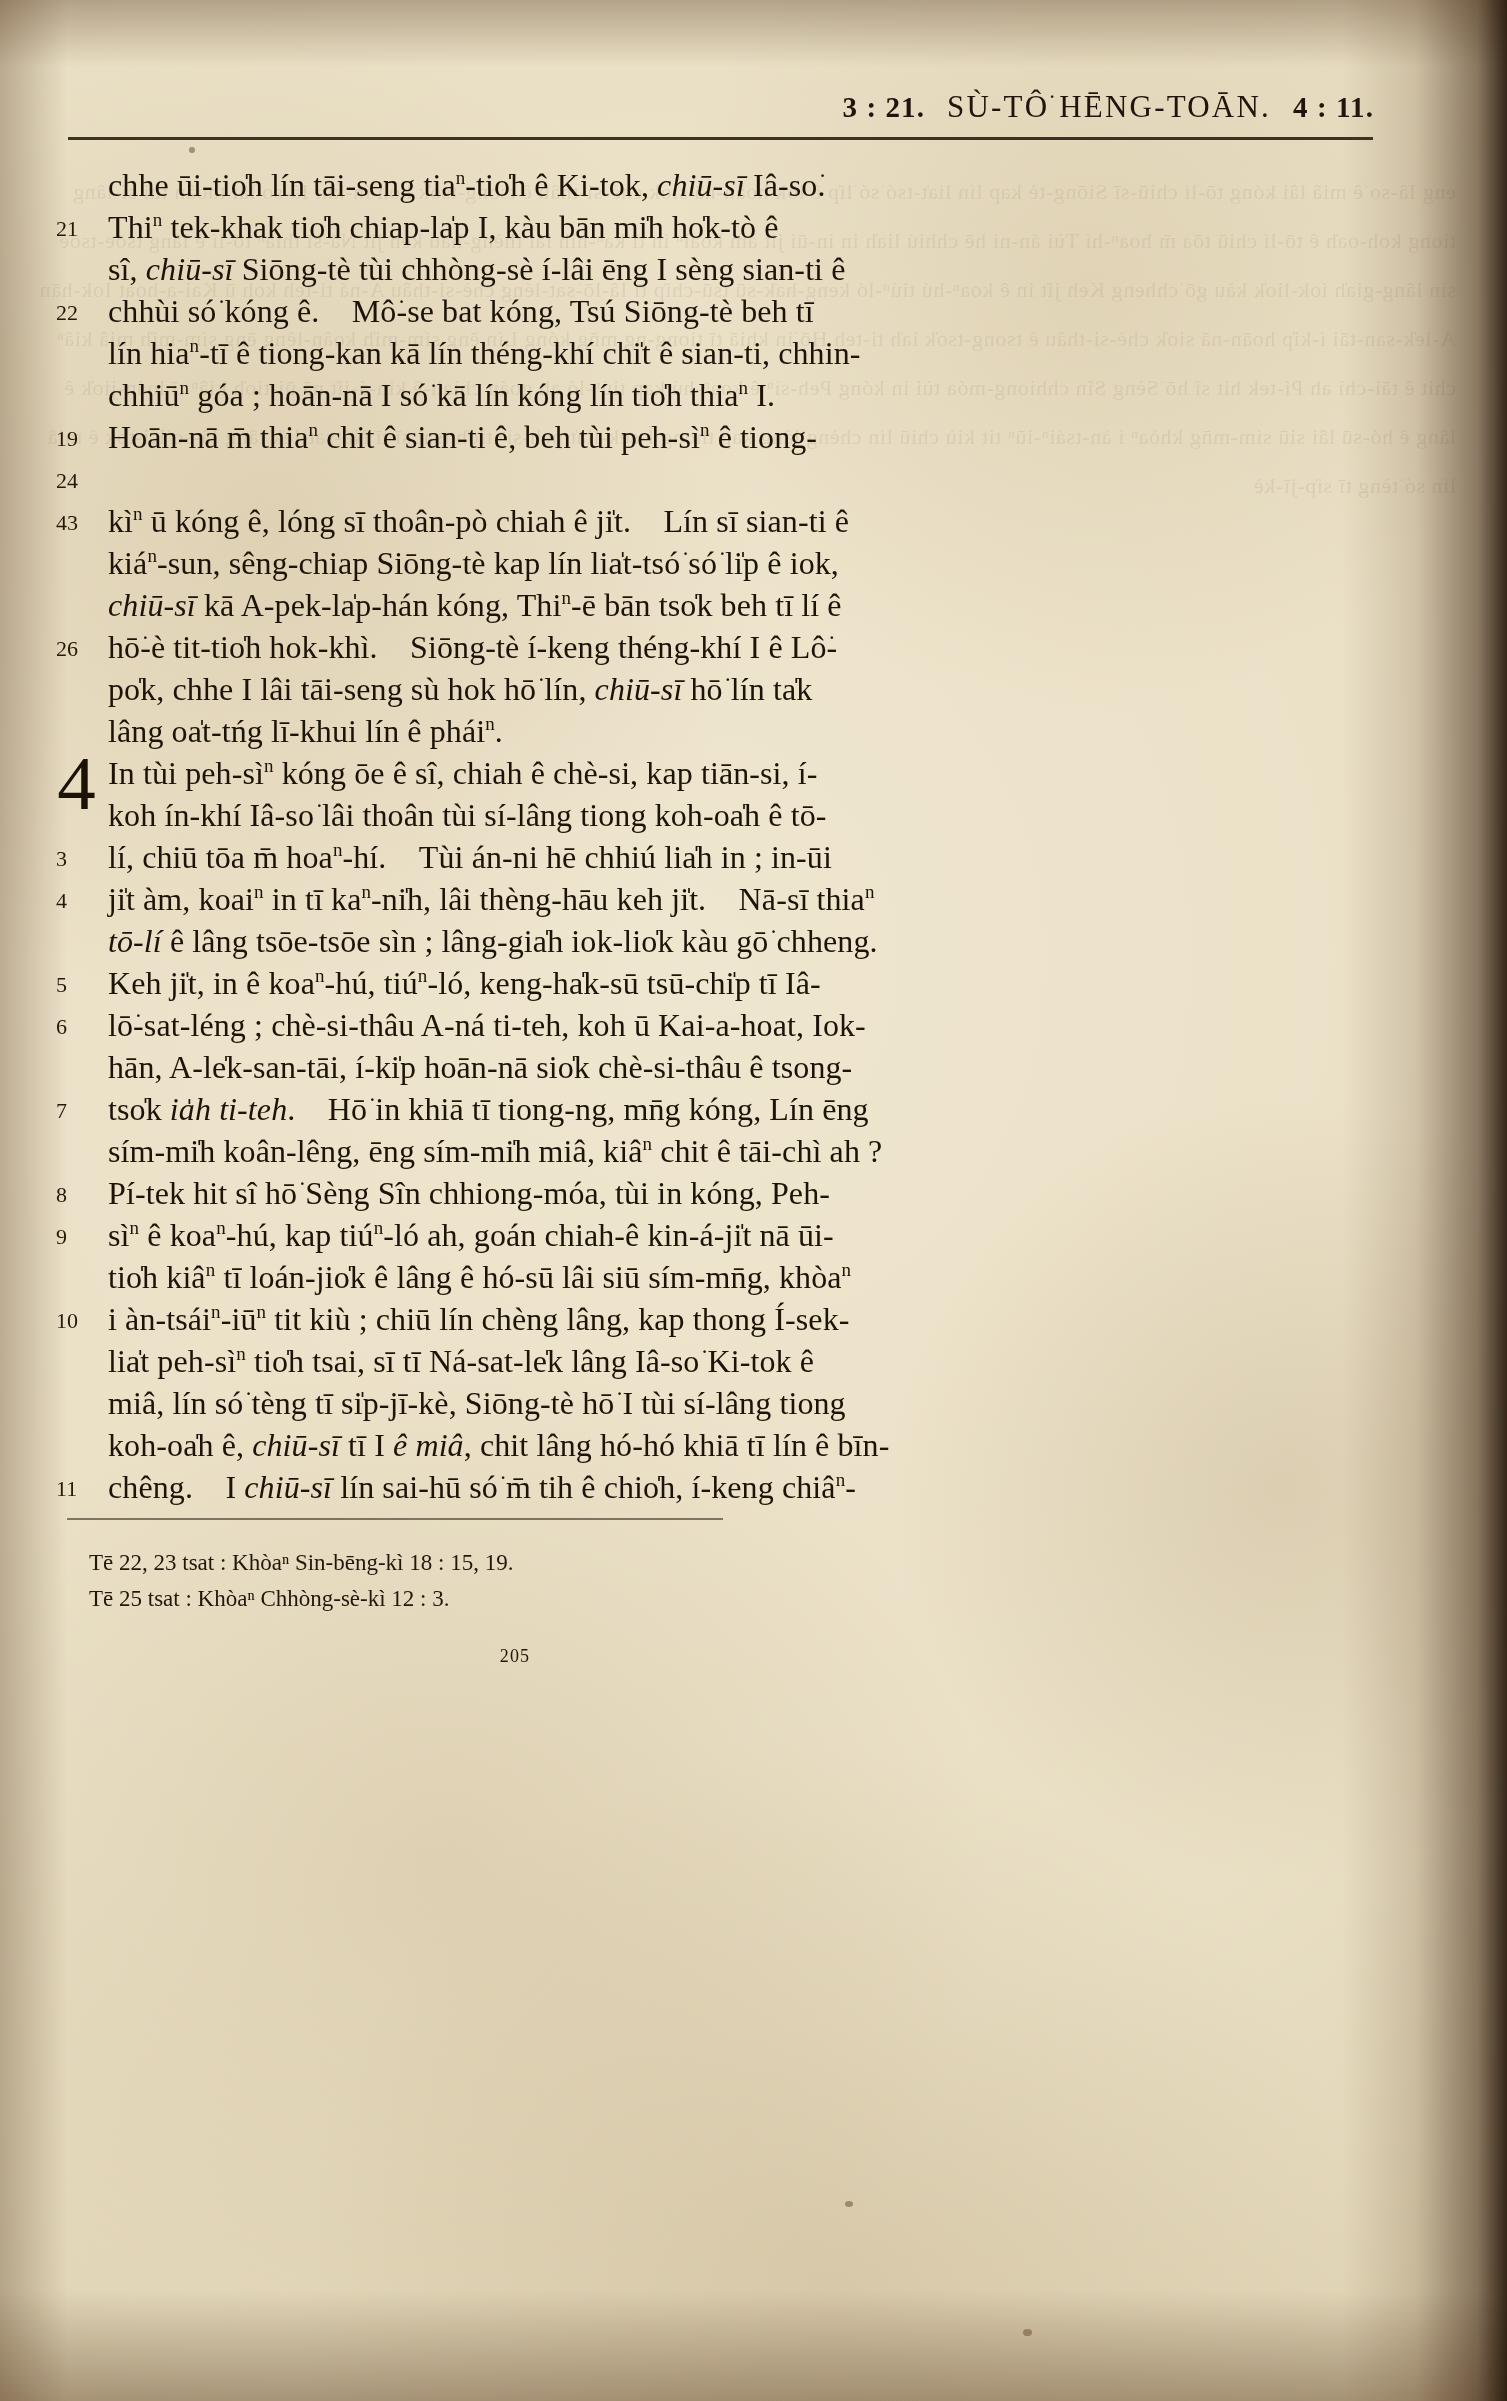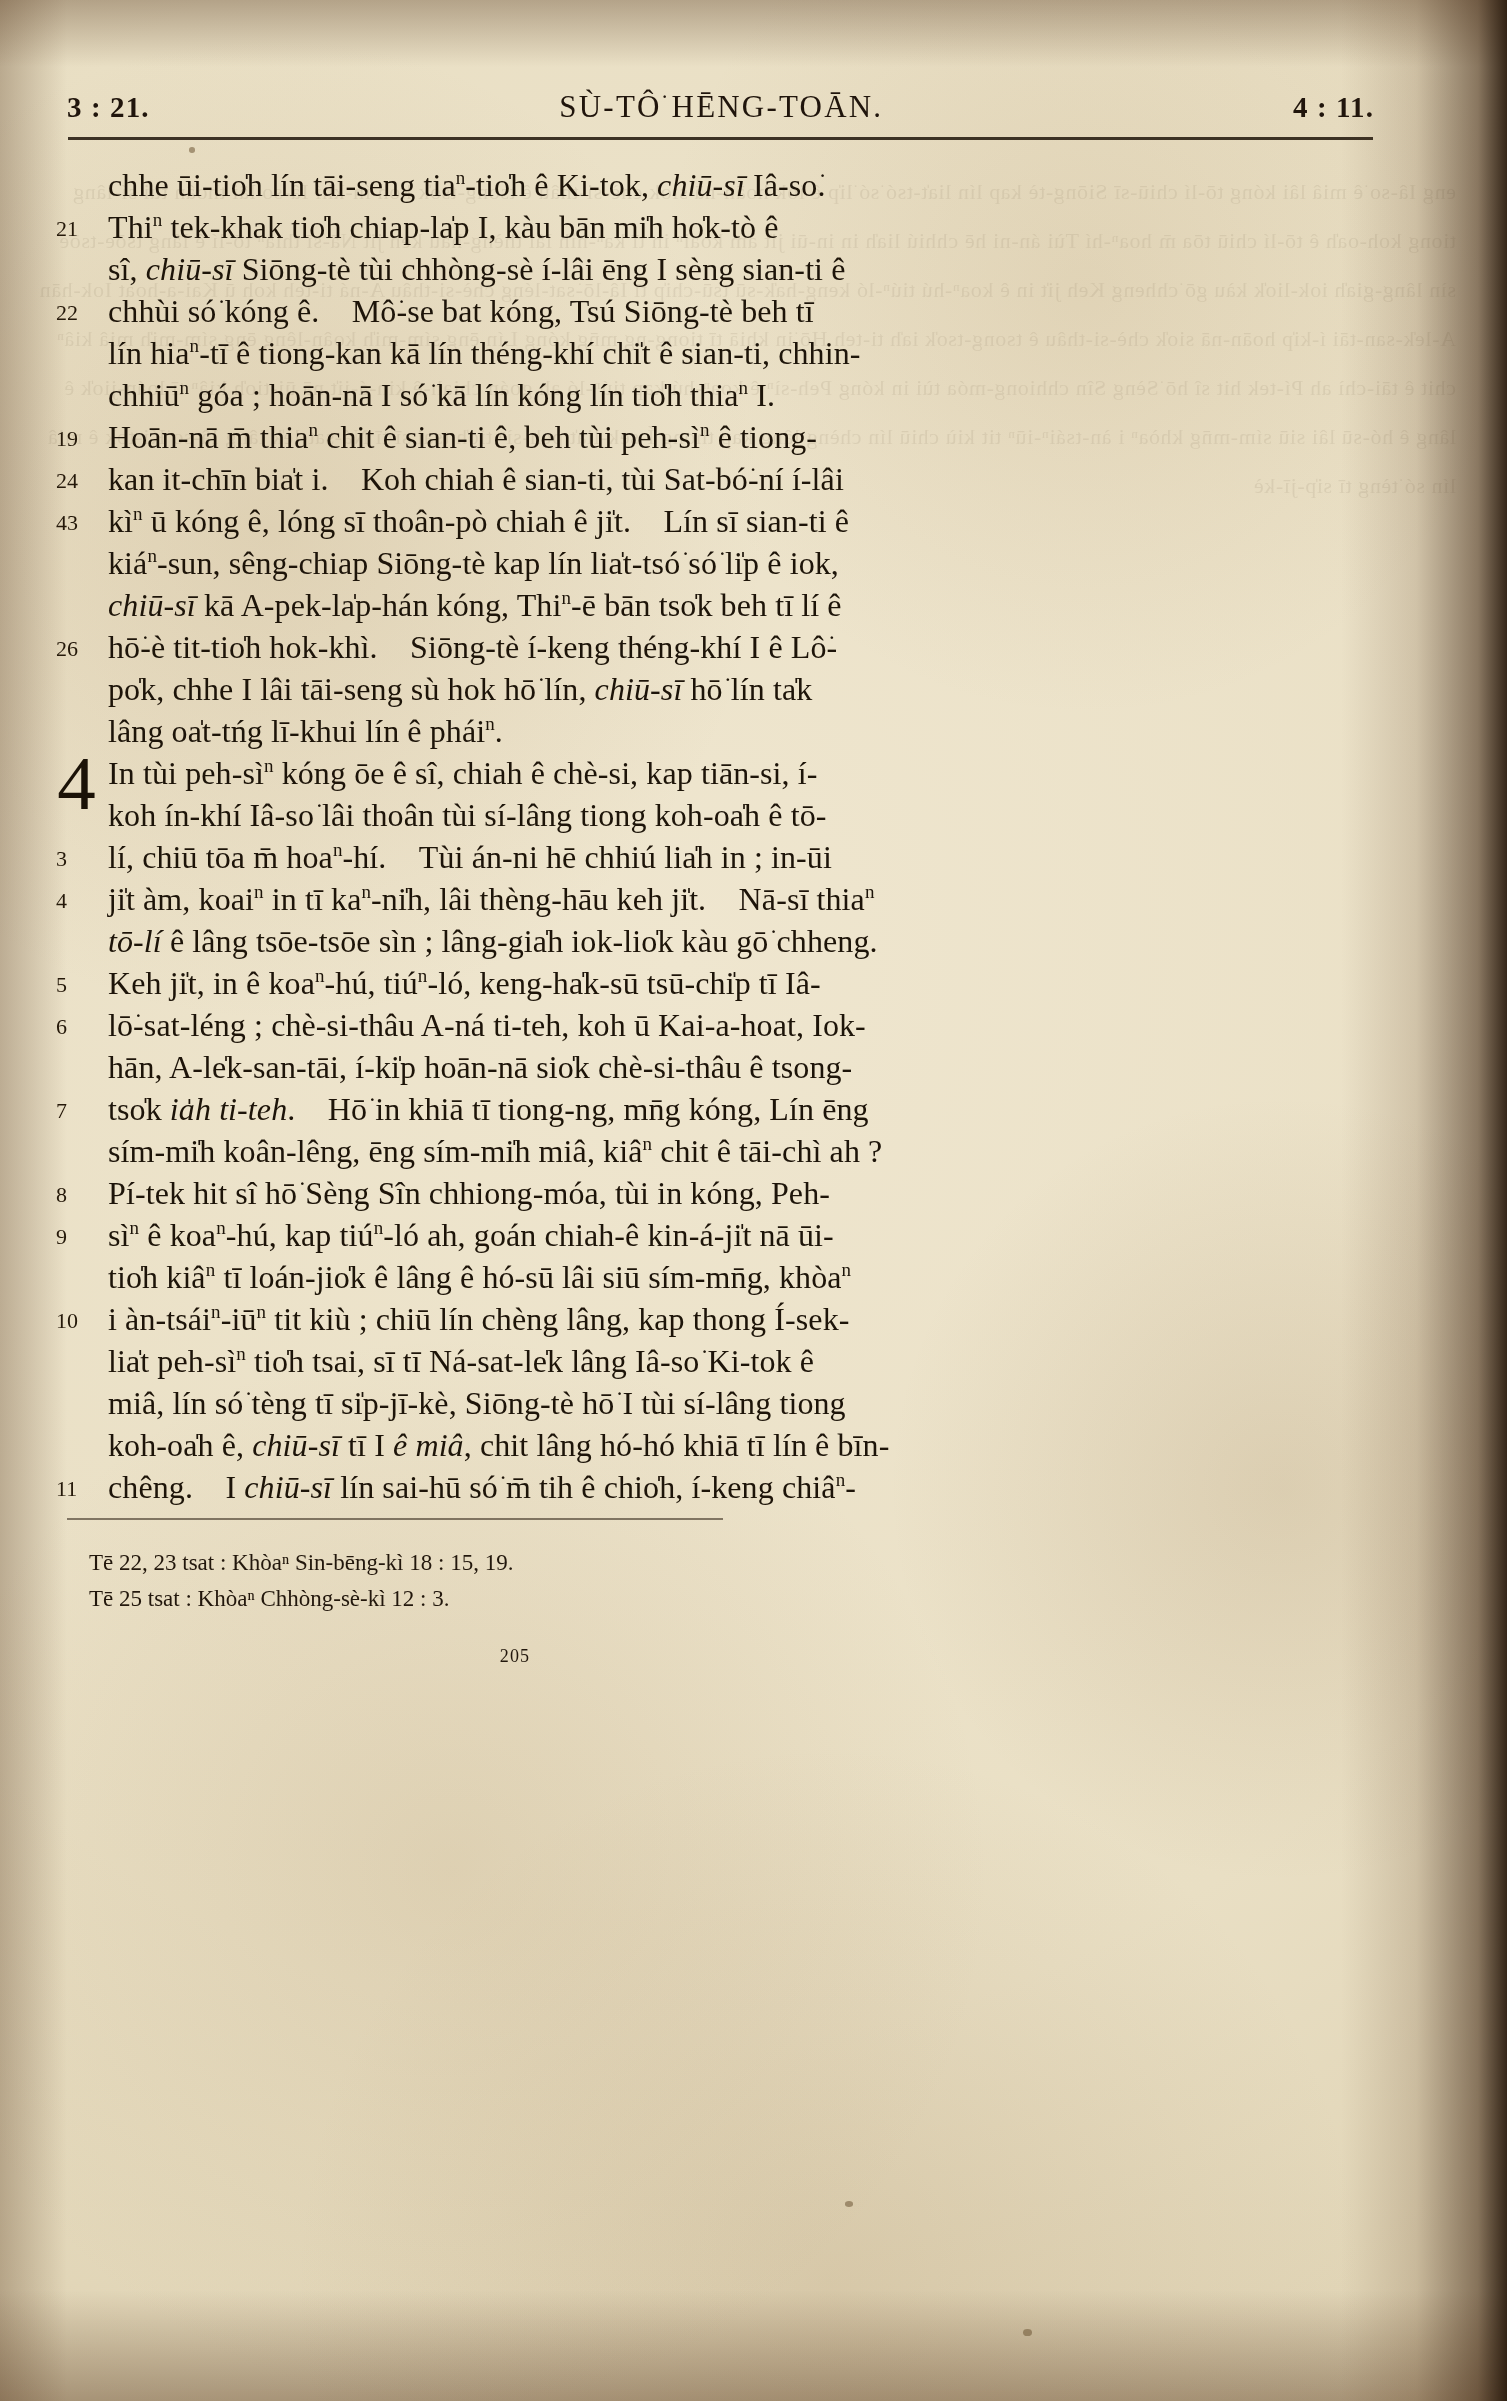--- a/index.html
+++ b/index.html
@@ -85,21 +85,21 @@
     left: 56px;
     top: 89px;
     width: 1329px;
     color: #20150c;
   }
 
   
   .runhead {
     display: flex;
     align-items: baseline;
-    justify-content: space-between;
+    justify-content: flex-end;
     font-size: 30px;
     letter-spacing: 0.6px;
     padding: 0 11px 0 11px;
   }
   .runhead .ref {
     font-size: 29px;
     font-weight: 600;
     letter-spacing: 1.1px;
   }
   .runhead .title {
@@ -220,21 +220,21 @@
     <div class="rule"></div>
 
     <div id="body">
         <div class="line"><span class="num"></span><span class="txt">chhe ūi-tio̍h lín tāi-seng tia<sup class="n">n</sup>-tio̍h ê Ki-tok, <em>chiū-sī</em> Iâ-so͘.</span></div>
         <div class="line"><span class="num">21</span><span class="txt">Thi<sup class="n">n</sup> tek-khak tio̍h chiap-la̍p I, kàu bān mi̍h ho̍k-tò ê</span></div>
         <div class="line"><span class="num"></span><span class="txt">sî, <em>chiū-sī</em> Siōng-tè tùi chhòng-sè í-lâi ēng I sèng sian-ti ê</span></div>
         <div class="line"><span class="num">22</span><span class="txt">chhùi só͘ kóng ê.&nbsp;&nbsp;&nbsp;&nbsp;Mô͘-se bat kóng, Tsú Siōng-tè beh tī</span></div>
         <div class="line"><span class="num"></span><span class="txt">lín hia<sup class="n">n</sup>-tī ê tiong-kan kā lín théng-khí chi̍t ê sian-ti, chhin-</span></div>
         <div class="line"><span class="num"></span><span class="txt">chhiū<sup class="n">n</sup> góa ; hoān-nā I só͘ kā lín kóng lín tio̍h thia<sup class="n">n</sup> I.</span></div>
         <div class="line"><span class="num">19</span><span class="txt">Hoān-nā m̄ thia<sup class="n">n</sup> chit ê sian-ti ê, beh tùi peh-sì<sup class="n">n</sup> ê tiong-</span></div>
-        <div class="line"><span class="num">24</span><span class="txt">kan it-chīn bia̍t i.&nbsp;&nbsp;&nbsp;&nbsp;Koh chiah ê sian-ti, tùi Sat-bó͘-ní í-lâi</span></div>
+        <div class="line"><span class="num">24</span></div>
         <div class="line"><span class="num">43</span><span class="txt">kì<sup class="n">n</sup> ū kóng ê, lóng sī thoân-pò chiah ê ji̍t.&nbsp;&nbsp;&nbsp;&nbsp;Lín sī sian-ti ê</span></div>
         <div class="line"><span class="num"></span><span class="txt">kiá<sup class="n">n</sup>-sun, sêng-chiap Siōng-tè kap lín lia̍t-tsó͘ só͘ li̍p ê iok,</span></div>
         <div class="line"><span class="num"></span><span class="txt"><em>chiū-sī</em> kā A-pek-la̍p-hán kóng, Thi<sup class="n">n</sup>-ē bān tso̍k beh tī lí ê</span></div>
         <div class="line"><span class="num">26</span><span class="txt">hō͘-è tit-tio̍h hok-khì.&nbsp;&nbsp;&nbsp;&nbsp;Siōng-tè í-keng théng-khí I ê Lô͘-</span></div>
         <div class="line"><span class="num"></span><span class="txt">po̍k, chhe I lâi tāi-seng sù hok hō͘ lín, <em>chiū-sī</em> hō͘ lín ta̍k</span></div>
         <div class="line"><span class="num"></span><span class="txt">lâng oa̍t-tńg lī-khui lín ê phái<sup class="n">n</sup>.</span></div>
         <div class="line dropcap-wrap"><span class="dropcap">4</span><span class="num"></span><span class="txt">In tùi peh-sì<sup class="n">n</sup> kóng ōe ê sî, chiah ê chè-si, kap tiān-si, í-</span></div>
         <div class="line"><span class="num"></span><span class="txt">koh ín-khí Iâ-so͘ lâi thoân tùi sí-lâng tiong koh-oa̍h ê tō-</span></div>
         <div class="line"><span class="num">3</span><span class="txt">lí, chiū tōa m̄ hoa<sup class="n">n</sup>-hí.&nbsp;&nbsp;&nbsp;&nbsp;Tùi án-ni hē chhiú lia̍h in ; in-ūi</span></div>
         <div class="line"><span class="num">4</span><span class="txt">ji̍t àm, koai<sup class="n">n</sup> in tī ka<sup class="n">n</sup>-ni̍h, lâi thèng-hāu keh ji̍t.&nbsp;&nbsp;&nbsp;&nbsp;Nā-sī thia<sup class="n">n</sup></span></div>

